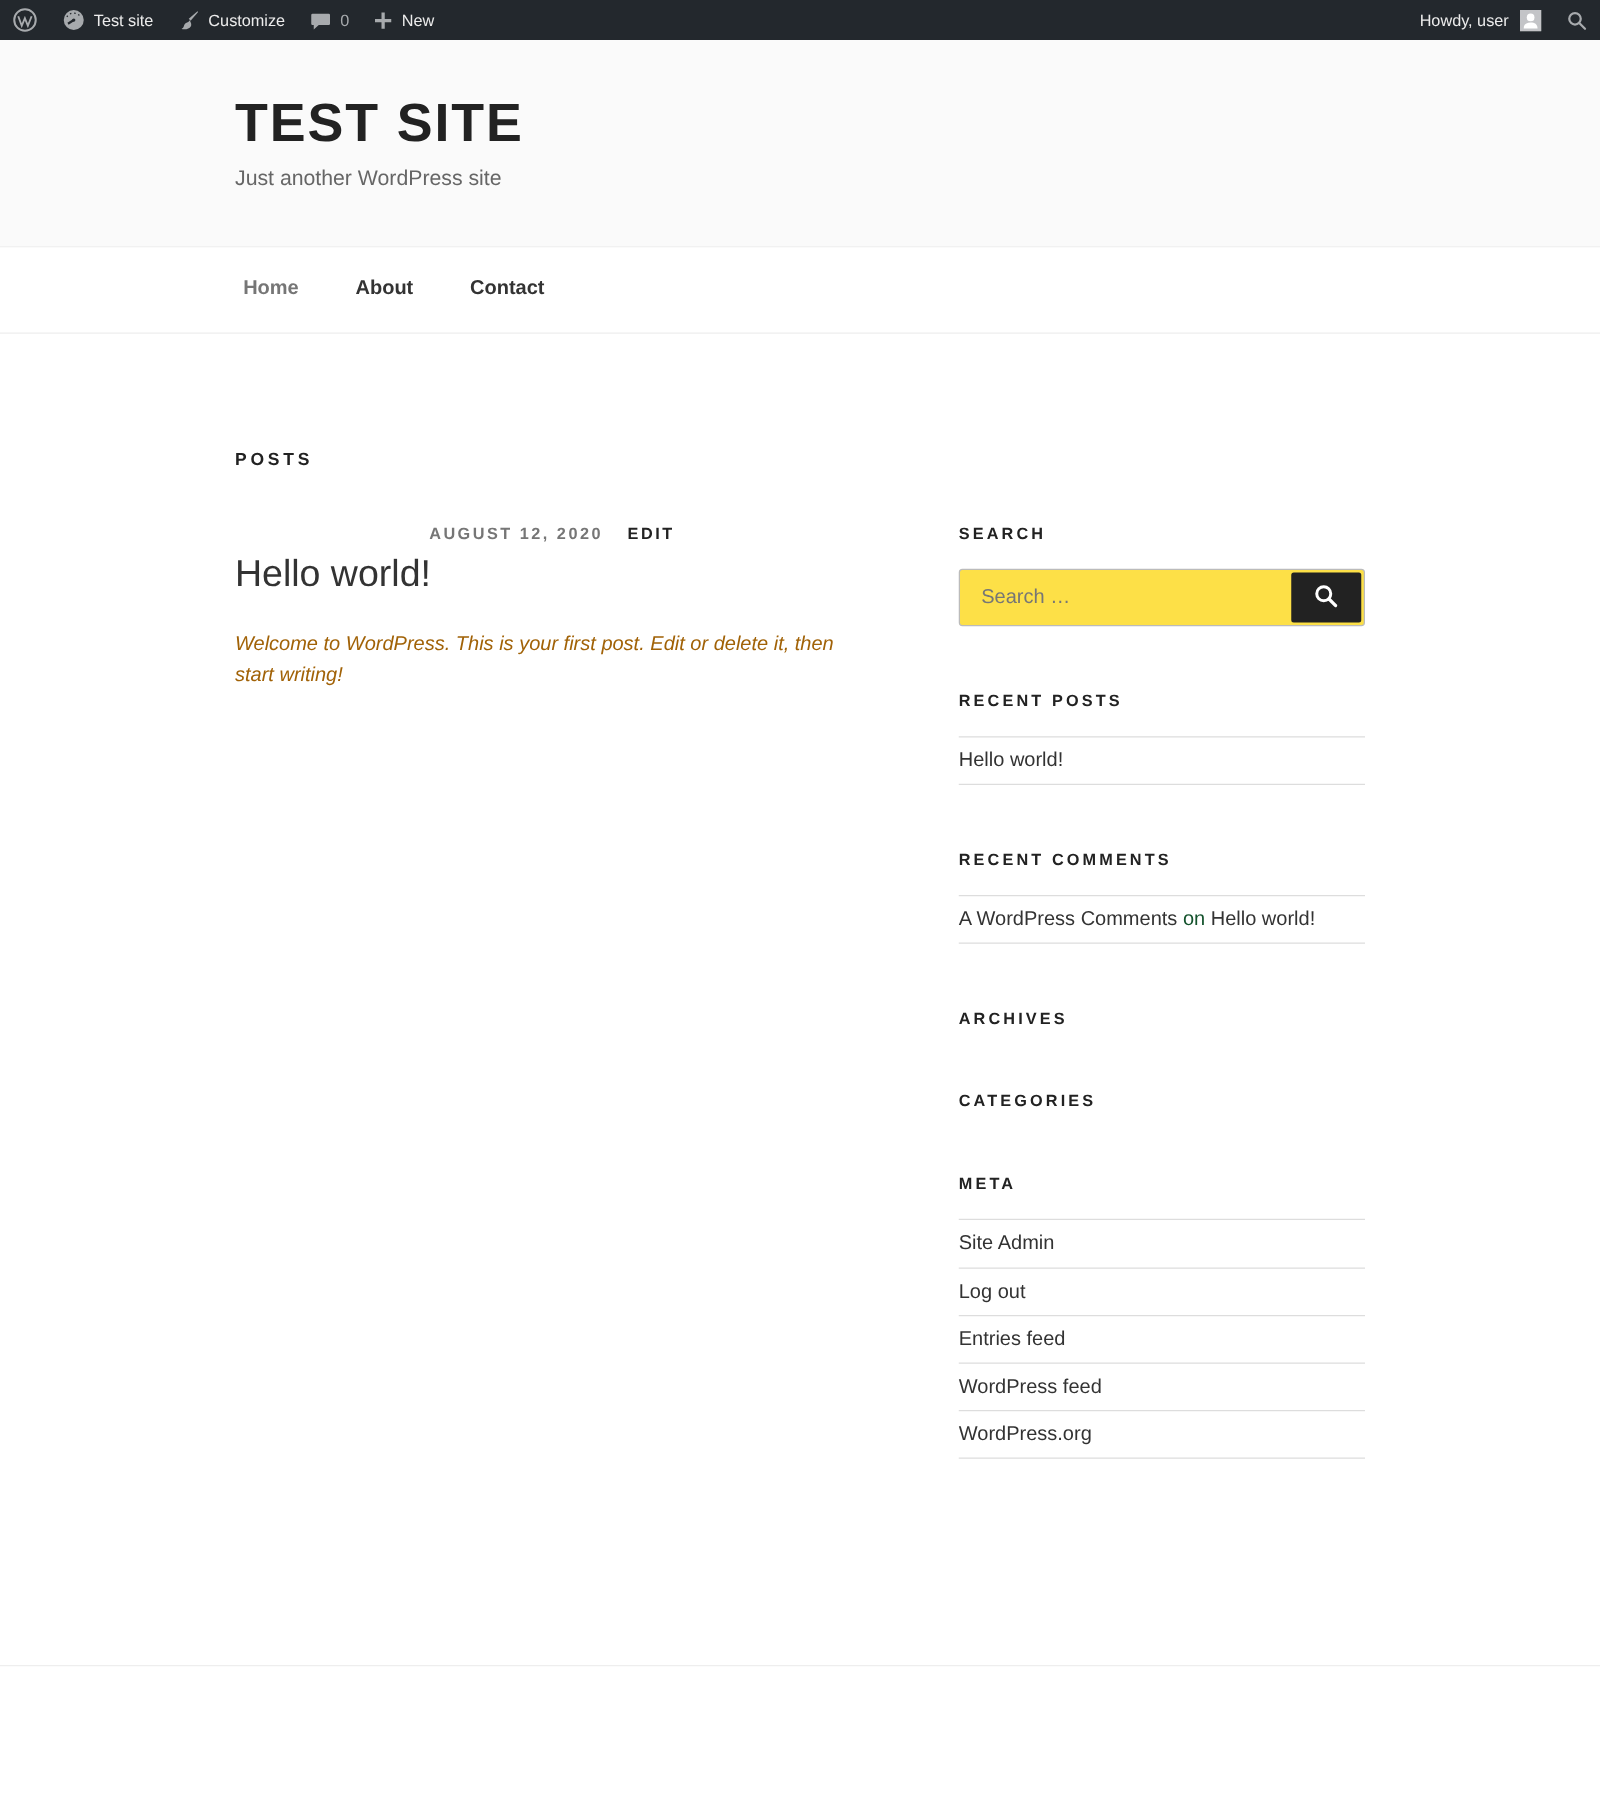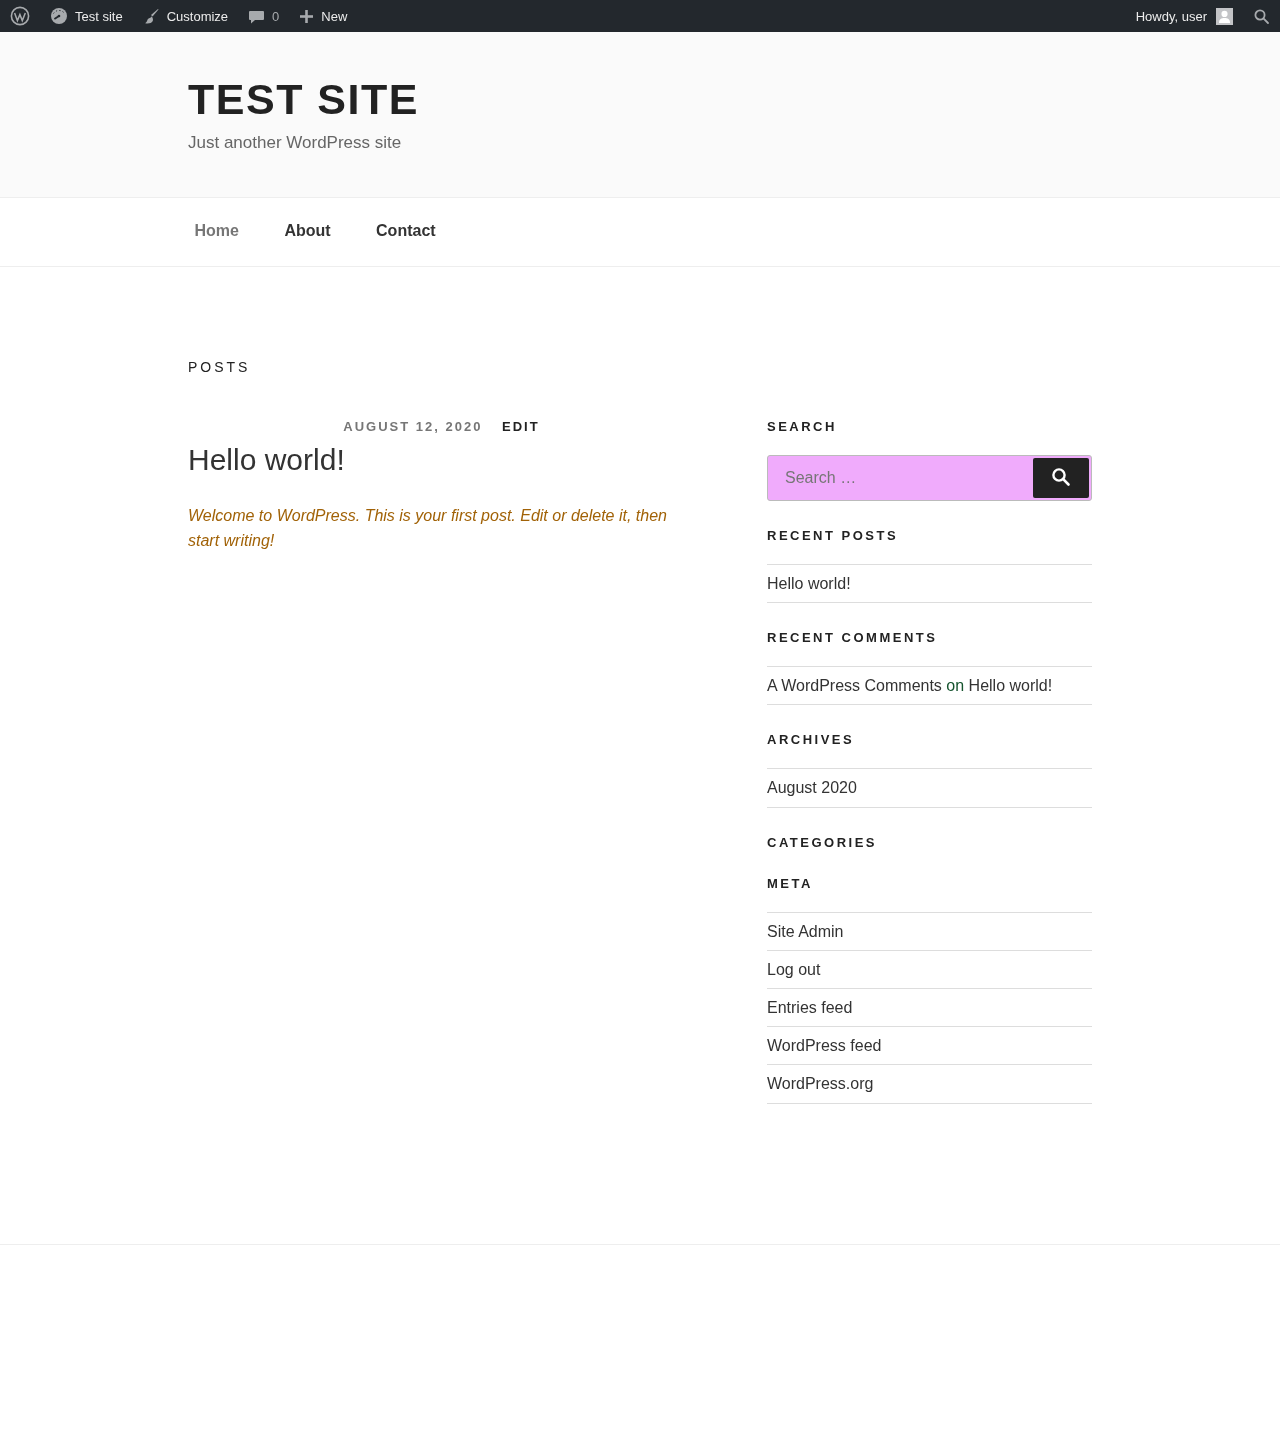--- a/index.html
+++ b/index.html
@@ -75,21 +75,21 @@
     color: #333;
     margin-right: 41px;
   }
   .nav-item.current { color: #767676; font-weight: 600; }
 
   
   .site-content { padding: 93px 0 112px 0; }
   .page-title {
     margin: 0 0 46px 0;
     font-size: 14px;
-    font-weight: 400;
+    font-weight: 700;
     letter-spacing: 3px;
     color: #222;
     line-height: 1;
   }
   .columns { display: flex; justify-content: space-between; align-items: flex-start; }
   .content-col { width: 507px; }
   .sidebar-col { width: 325px; }
 
   .entry-meta { font-size: 13px; font-weight: 700; letter-spacing: 2px; line-height: 1; text-align: center; }
   .posted-on { color: #767676; }
@@ -104,36 +104,36 @@
   .entry-title a { color: #333; }
   .entry-body {
     margin: 0;
     font-size: 16px;
     line-height: 1.55;
     color: #a16207;
     font-style: italic;
   }
 
   
-  .widget { margin-bottom: 28px; }
+  .widget { margin-bottom: 53px; }
   .widget-title {
     margin: 0 0 22px 0;
     font-size: 13px;
     font-weight: 800;
     letter-spacing: 2.5px;
     color: #222;
     line-height: 1;
   }
   .search-form { position: relative; }
   .search-field {
     width: 100%;
     height: 46px;
     border: 1px solid #bbb;
     border-radius: 3px;
-    background: #f0abfc;
+    background: #fde047;
     padding: 0 70px 0 17px;
     font-size: 16px;
     font-family: "Liberation Sans", sans-serif;
     color: #333;
   }
   .search-field::placeholder { color: #767676; opacity: 1; }
   .search-submit {
     position: absolute;
     right: 3px; top: 3px; bottom: 3px;
     width: 56px;
@@ -303,25 +303,20 @@
           <li>
             <a>A WordPress Comments</a>
             <span class="conn">on</span>
             <a>Hello world!</a>
           </li>
         </ul>
       </section>
 
       <section class="widget">
         <h4 class="widget-title">ARCHIVES</h4>
-        <ul>
-          <li>
-            <a>August 2020</a>
-          </li>
-        </ul>
       </section>
 
       <section class="widget">
         <h4 class="widget-title">CATEGORIES</h4>
       </section>
 
       <section class="widget">
         <h4 class="widget-title">META</h4>
         <ul>
           <li>

